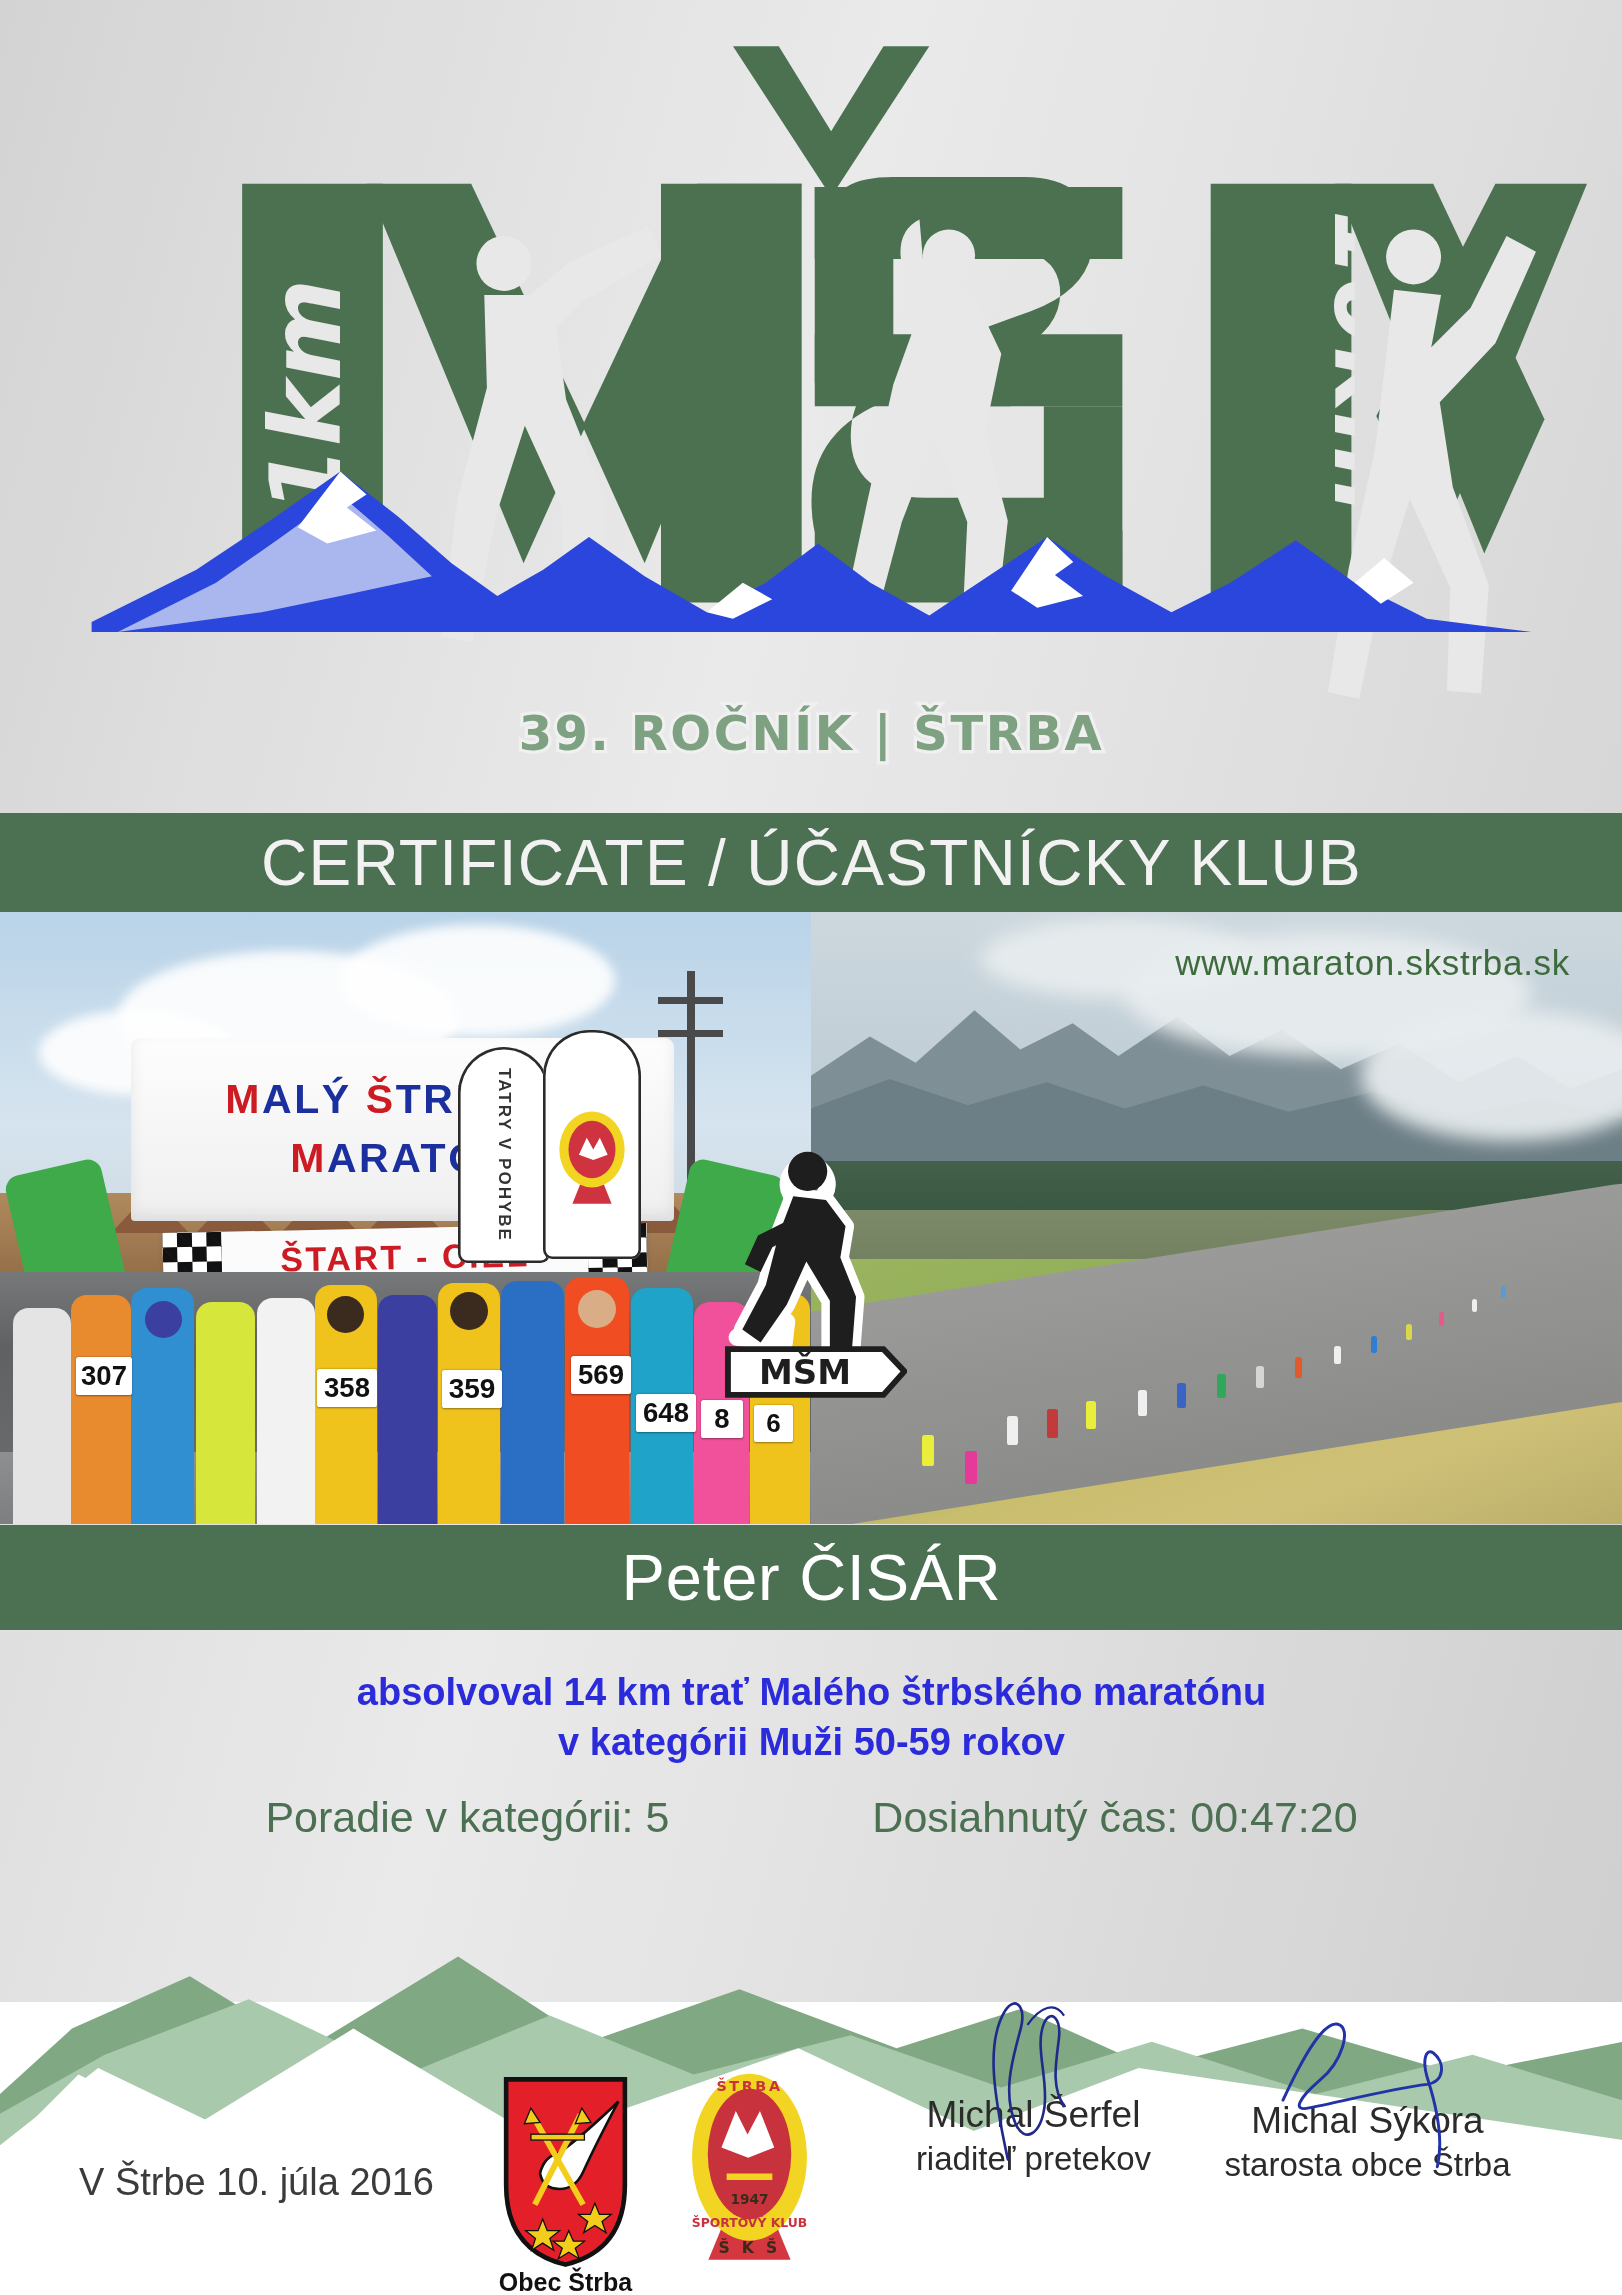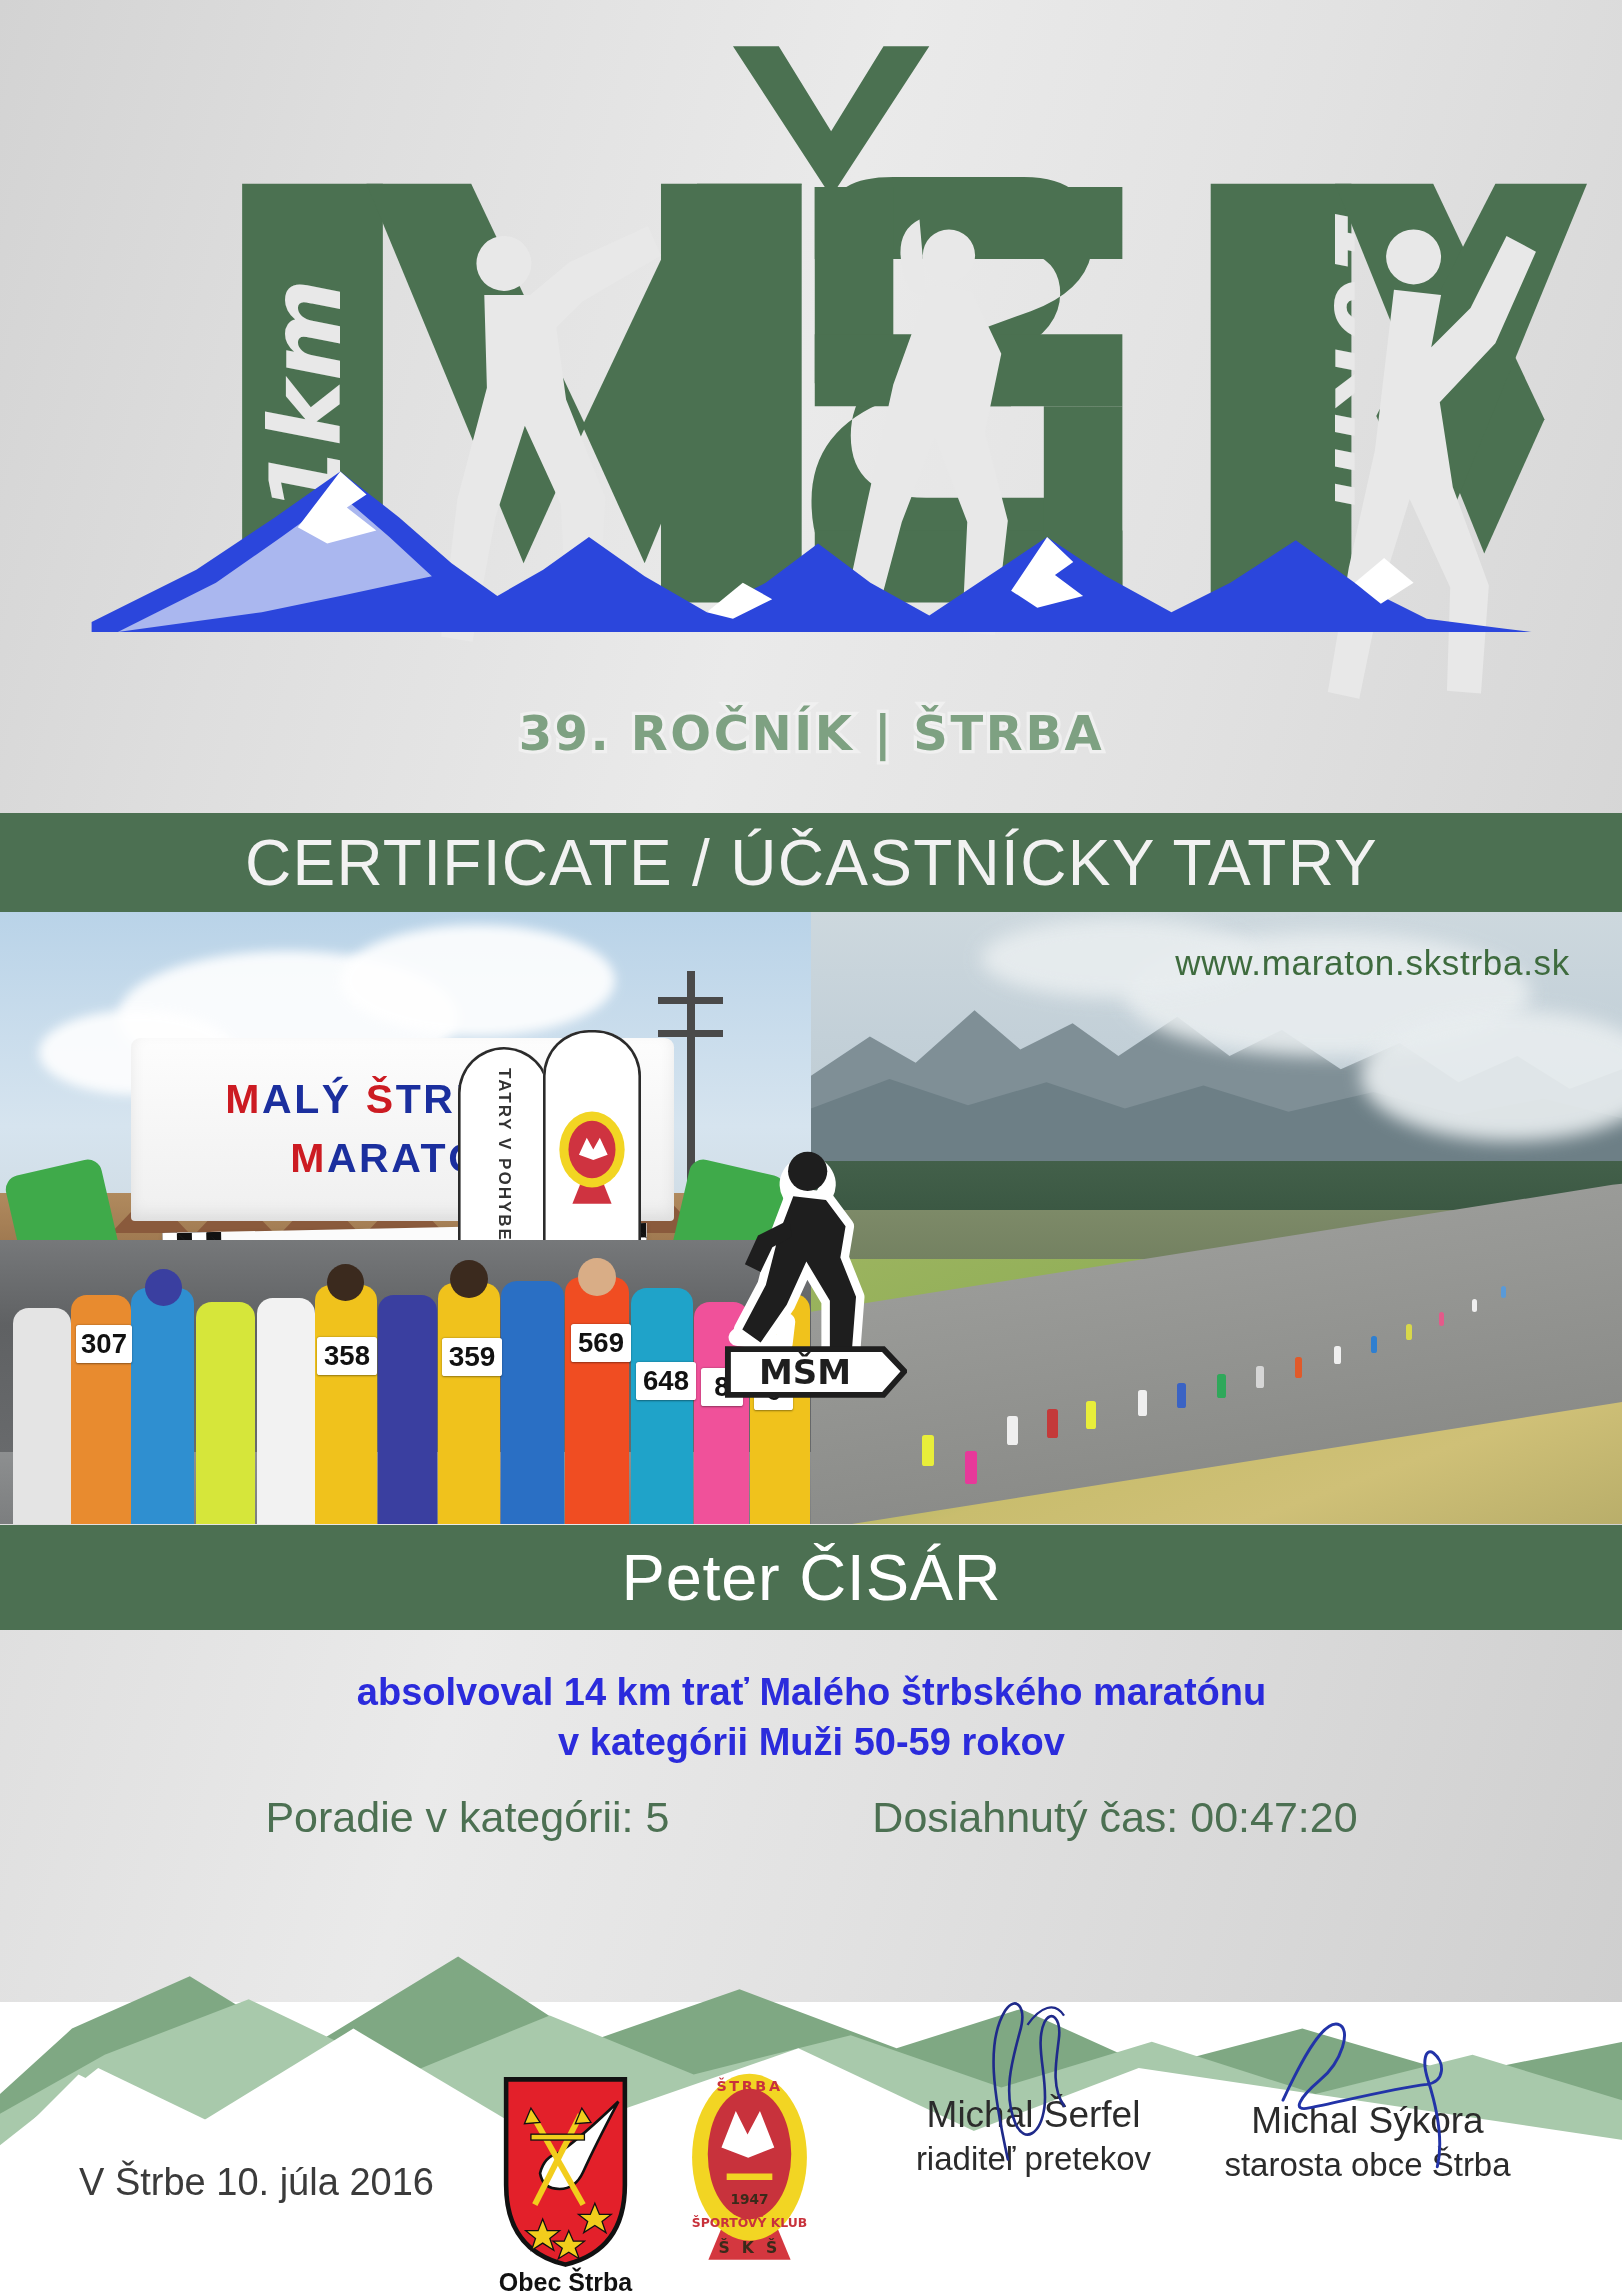--- a/index.html
+++ b/index.html
@@ -92,21 +92,21 @@
                       linear-gradient(45deg,#111 25%,#fff 25%,#fff 75%,#111 75%,#111);
     background-size: 29.4px 29.4px; background-position: 0 0, 14.4px 14.4px; }
   .checker.l { left:0; } .checker.r { right:0; }
   .flag { position:absolute; width:92px; height:216px; background:#fff;
     border-radius: 46px 46px 9.2px 9.2px; box-shadow: 0 0 0 2.6px #2b2b2b inset; }
   .flag.f1 { left:458px; top:135px; }
   .flag.f2 { left:543px; top:118px; width:98px; height:229px;}
   .flagtext { position:absolute; left:50%; top:50%; transform: translate(-50%,-50%) rotate(90deg);
     font-size:17px; letter-spacing:2px; color:#333; white-space:nowrap; font-weight:bold;}
   .sks-badge { position:absolute; left:50%; top:79px; transform:translateX(-50%); width:79px; height:98px; }
-  .crowd { position:absolute; left:0; bottom:0; width:811px; height:284px;
+  .crowd { position:absolute; left:0; bottom:0; width:811px; height:252px;
     background: linear-gradient(#76787a 0%, #5f6163 30%, #6d6f71 100%);}
   .runner { position:absolute; bottom:0; border-radius: 15.7px 15.7px 0 0; }
   .bib { position:absolute; background:#fff; color:#111; font-weight:bold;
     display:flex; align-items:center; justify-content:center; border-radius:2.6px;
     box-shadow:0 0.7px 2px rgba(0,0,0,.4);}
   .road { position:absolute; left:0; bottom:0; width:811px; height:72px;
     background: linear-gradient(#8d8f90,#7c7e7f); }
 
   
   .mtn-sky { position:absolute; left:0; top:0; width:811px; height:308px;
@@ -244,21 +244,21 @@
         <path d="M1600 790 L1640 828 L1612 848 L1655 880 L1585 898 L1545 872 Z" fill="#ffffff"></path>
         <path d="M1080 905 L1135 860 L1180 885 L1120 915 Z" fill="#ffffff"></path>
         <path d="M2070 860 L2115 822 L2160 860 L2110 892 Z" fill="#ffffff"></path>
       </g>
     </svg>
   </div>
 
   <div class="rocnik">39. ROČNÍK | ŠTRBA</div>
 
   <div class="cert-band">
-    <span class="cert-band-text">CERTIFICATE / ÚČASTNÍCKY TATRY</span>
+    <span class="cert-band-text">CERTIFICATE / ÚČASTNÍCKY KLUB</span>
   </div>
 
   <div class="photo-strip">
 
     <div class="photo-left">
       <div class="sky-l"></div>
       <div class="cloudpatch" style="left:118px;top:39px;width:340px;height:131px;"></div>
       <div class="cloudpatch" style="left:340px;top:13px;width:275px;height:111px;"></div>
       <div class="cloudpatch" style="left:39px;top:98px;width:196px;height:85px;"></div>
 

